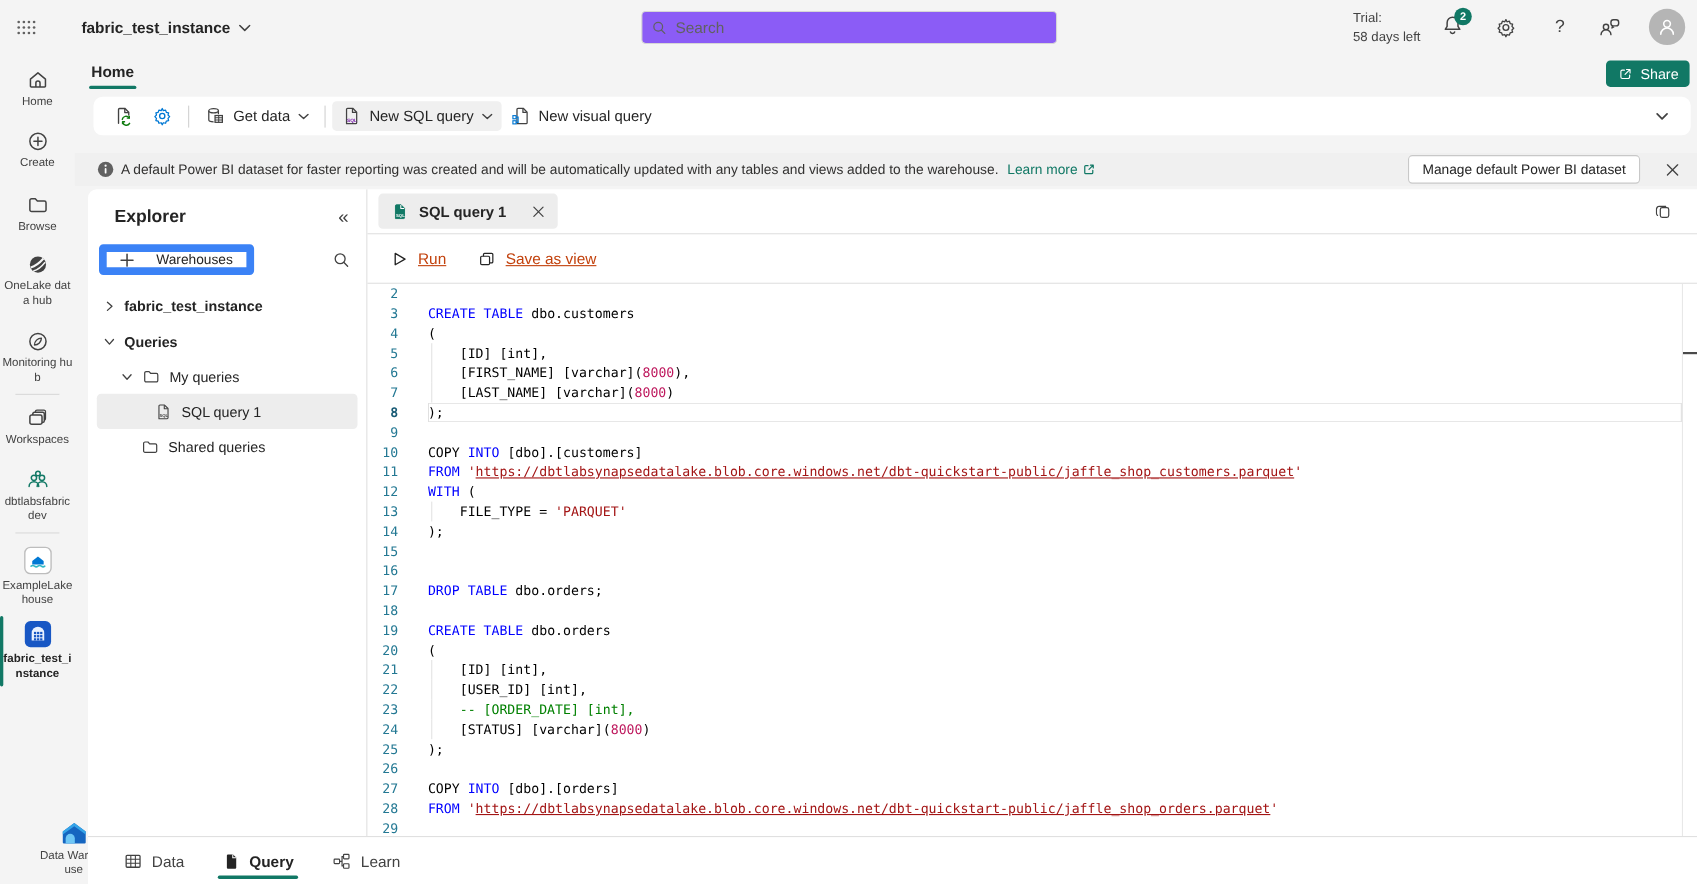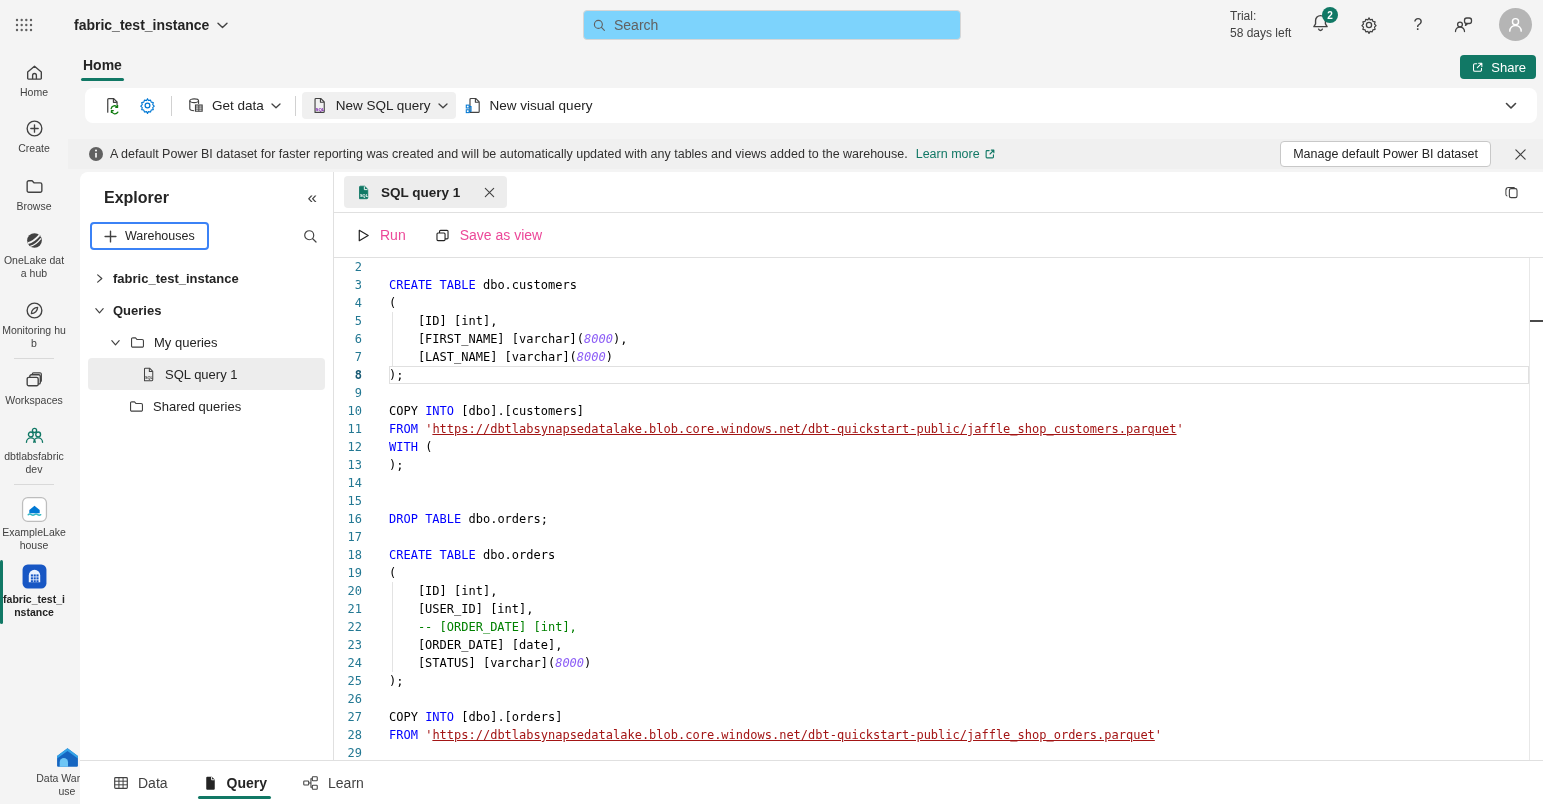--- a/index.html
+++ b/index.html
@@ -4,21 +4,21 @@
 <style>
   * { margin:0; padding:0; box-sizing:border-box; }
   html,body { width:1543px; height:804px; overflow:hidden; }
   body { font-family:"Liberation Sans","DejaVu Sans",sans-serif; background:#f4f4f4; color:#242424; cursor:default; position:relative; }
   svg { display:block; }
 
   
   .top-bar { position:absolute; left:0; top:0; right:0; height:50px; display:flex; align-items:center; }
   .waffle-btn { width:48px; height:50px; display:flex; align-items:center; justify-content:center; }
   .ws-switcher { display:flex; align-items:center; gap:8px; margin-left:26px; font-size:14px; font-weight:600; color:#242424; }
-  .search-box { position:absolute; left:583px; top:10px; width:378px; height:30px; background:#7dd3fc; border:1px solid #d6d6d6; border-radius:4px; display:flex; align-items:center; padding:0 8px; gap:7px; }
+  .search-box { position:absolute; left:583px; top:10px; width:378px; height:30px; background:#8b5cf6; border:1px solid #d6d6d6; border-radius:4px; display:flex; align-items:center; padding:0 8px; gap:7px; }
   .search-box input { border:none; outline:none; flex:1; font-size:14px; font-family:inherit; color:#242424; background:transparent; }
   .search-box input::placeholder { color:#616161; }
   .trial { position:absolute; left:1230px; top:8px; font-size:12px; line-height:17px; color:#424242; }
   .tb-icon { position:absolute; top:14px; width:22px; height:22px; display:flex; align-items:center; justify-content:center; }
   .bell-wrap { position:absolute; left:1310px; top:12px; width:26px; height:26px; }
   .badge { position:absolute; left:12px; top:-5px; min-width:16px; height:16px; border-radius:8px; background:#117865; color:#fff; font-size:10px; font-weight:600; display:flex; align-items:center; justify-content:center; padding:0 4px; }
   .help-glyph { font-size:16px; color:#424242; font-weight:400; }
   .avatar { position:absolute; left:1499px; top:8px; width:33px; height:33px; border-radius:50%; background:#b5b5b5; display:flex; align-items:center; justify-content:center; }
 
   
@@ -49,45 +49,45 @@
   .rail-sel-bar { position:absolute; left:0; top:510px; width:3px; height:64px; border-radius:2px; background:#117865; }
 
   
   .main { position:absolute; left:80px; top:172px; right:0; bottom:44px; background:#fff; border-top-left-radius:8px; display:flex; overflow:hidden; }
 
   .explorer { width:254px; border-right:1px solid #e0e0e0; flex-shrink:0; }
   .exp-header { display:flex; align-items:center; justify-content:space-between; padding:16px 16px 8px 24px;gap:20px; }
   .exp-title { font-size:16px; font-weight:700; color:#242424; }
   .collapse-glyph { font-size:17px; color:#424242; }
   .exp-controls { display:flex; align-items:center; justify-content:space-between; padding:6px 14px 0 10px; }
-  .warehouses-btn { height:28px; border:2px solid #3b82f6; border-radius:4px; background:#fff; display:flex; align-items:center; gap:8px; padding:0 12px; font-size:12.5px; color:#242424; }
+  .warehouses-btn { height:28px; border:7px solid #3b82f6; border-radius:4px; background:#fff; display:flex; align-items:center; gap:20px; padding:0 12px; font-size:12.5px; color:#242424; }
   .tree { margin-top:12px; }
   .tree-row { height:32px; display:flex; align-items:center; gap:8px; font-size:13px; color:#242424; }
   .tree-row.lvl0 { padding-left:14px; font-weight:600; }
   .tree-row.lvl1 { padding-left:30px; }
   .tree-row.noChev { padding-left:48px; }
   .tree-row.sel { margin:0 8px; padding-left:52px; background:#ededed; border-radius:4px; }
 
   
   .editor { flex:1; display:flex; flex-direction:column; min-width:0; }
   .tabstrip { height:41px; border-bottom:1px solid #e0e0e0; display:flex; align-items:center; padding:0 10px; }
   .qtab { background:#ededed; border-radius:4px; height:32px; display:flex; align-items:center; gap:9px; padding:0 11px; font-size:13.5px; font-weight:600; color:#242424; }
   .copy-btn { margin-left:auto; margin-right:13px; }
   .runbar { height:45px; border-bottom:1px solid #e0e0e0; display:flex; align-items:center; padding:0 12px; gap:8px; }
-  .rbtn { display:flex; align-items:center; gap:9px; font-size:14px; color:#ec4899; padding:0 10px; height:30px; border-radius:4px; }
+  .rbtn { display:flex; align-items:center; gap:9px; font-size:14px; color:#c2410c; padding:0 10px; height:30px; border-radius:4px;text-decoration:underline; }
 
   .code-area { flex:1; display:flex; font-family:"DejaVu Sans Mono","Liberation Mono",monospace; font-size:12px; line-height:18px; position:relative; overflow:hidden; }
   .gutter { width:55px; flex-shrink:0; }
   .ln { height:18px; text-align:right; padding-right:27px; color:#237893; }
   .ln.cur { color:#185a74; font-weight:700; }
   .code-content { flex:1; min-width:0; position:relative; }
   .cl { height:18px; white-space:pre; position:relative; }
   .cl.gd::before { content:""; position:absolute; left:3px; top:0; bottom:0; width:1px; background:#e3e3e3; }
   .cl.cur-line { box-shadow:inset 0 0 0 1px #e0e0e0; }
-  .tk-k { color:#0000ff; } .tk-p { color:#000; } .tk-n { color:#8b5cf6;font-style:italic; }
+  .tk-k { color:#0000ff; } .tk-p { color:#000; } .tk-n { color:#be185d; }
   .tk-s { color:#a31515; } .tk-u { color:#a31515; text-decoration:underline; } .tk-c { color:#008000; }
   .ruler { width:14px; flex-shrink:0; border-left:1px solid #e8e8e8; position:relative; }
   .ruler-mark { position:absolute; left:0; right:0; top:62px; height:2px; background:#4a4a4a; }
 
   
   .bottom-bar { position:absolute; left:80px; right:0; top:760px; bottom:0; background:#fff; border-top:1px solid #e0e0e0; display:flex; align-items:center; padding-left:20px; gap:10px; }
   .btab { height:100%; display:flex; align-items:center; gap:8px; font-size:14px; color:#424242; padding:0 12px; position:relative; }
   .btab.sel { font-weight:700; color:#242424; }
   .btab.sel::after { content:""; position:absolute; left:8px; right:8px; bottom:5px; height:3px; border-radius:2px; background:#117865; }
 </style>
@@ -476,31 +476,31 @@
           <div class="cl"><span class="tk-k">CREATE</span><span class="tk-p"> </span><span class="tk-k">TABLE</span><span class="tk-p"> dbo.customers</span></div>
           <div class="cl"><span class="tk-p">(</span></div>
           <div class="cl gd"><span class="tk-p">    [ID] [int],</span></div>
           <div class="cl gd"><span class="tk-p">    [FIRST_NAME] [varchar](</span><span class="tk-n">8000</span><span class="tk-p">),</span></div>
           <div class="cl gd"><span class="tk-p">    [LAST_NAME] [varchar](</span><span class="tk-n">8000</span><span class="tk-p">)</span></div>
           <div class="cl cur-line"><span class="tk-p">);</span></div>
           <div class="cl"></div>
           <div class="cl"><span class="tk-p">COPY </span><span class="tk-k">INTO</span><span class="tk-p"> [dbo].[customers]</span></div>
           <div class="cl"><span class="tk-k">FROM</span><span class="tk-p"> </span><span class="tk-s">'</span><span class="tk-u">https://dbtlabsynapsedatalake.blob.core.windows.net/dbt-quickstart-public/jaffle_shop_customers.parquet</span><span class="tk-s">'</span></div>
           <div class="cl"><span class="tk-k">WITH</span><span class="tk-p"> (</span></div>
+          <div class="cl gd"><span class="tk-p">    FILE_TYPE = </span><span class="tk-s">'PARQUET'</span></div>
           <div class="cl"><span class="tk-p">);</span></div>
           <div class="cl"></div>
           <div class="cl"></div>
           <div class="cl"><span class="tk-k">DROP</span><span class="tk-p"> </span><span class="tk-k">TABLE</span><span class="tk-p"> dbo.orders;</span></div>
           <div class="cl"></div>
           <div class="cl"><span class="tk-k">CREATE</span><span class="tk-p"> </span><span class="tk-k">TABLE</span><span class="tk-p"> dbo.orders</span></div>
           <div class="cl"><span class="tk-p">(</span></div>
           <div class="cl gd"><span class="tk-p">    [ID] [int],</span></div>
           <div class="cl gd"><span class="tk-p">    [USER_ID] [int],</span></div>
           <div class="cl gd"><span class="tk-c">    -- [ORDER_DATE] [int],</span></div>
-          <div class="cl gd"><span class="tk-p">    [ORDER_DATE] [date],</span></div>
           <div class="cl gd"><span class="tk-p">    [STATUS] [varchar](</span><span class="tk-n">8000</span><span class="tk-p">)</span></div>
           <div class="cl"><span class="tk-p">);</span></div>
           <div class="cl"></div>
           <div class="cl"><span class="tk-p">COPY </span><span class="tk-k">INTO</span><span class="tk-p"> [dbo].[orders]</span></div>
           <div class="cl"><span class="tk-k">FROM</span><span class="tk-p"> </span><span class="tk-s">'</span><span class="tk-u">https://dbtlabsynapsedatalake.blob.core.windows.net/dbt-quickstart-public/jaffle_shop_orders.parquet</span><span class="tk-s">'</span></div>
         </div>
       <div class="ruler">
         <div class="ruler-mark"></div>
       </div>
     </div>

